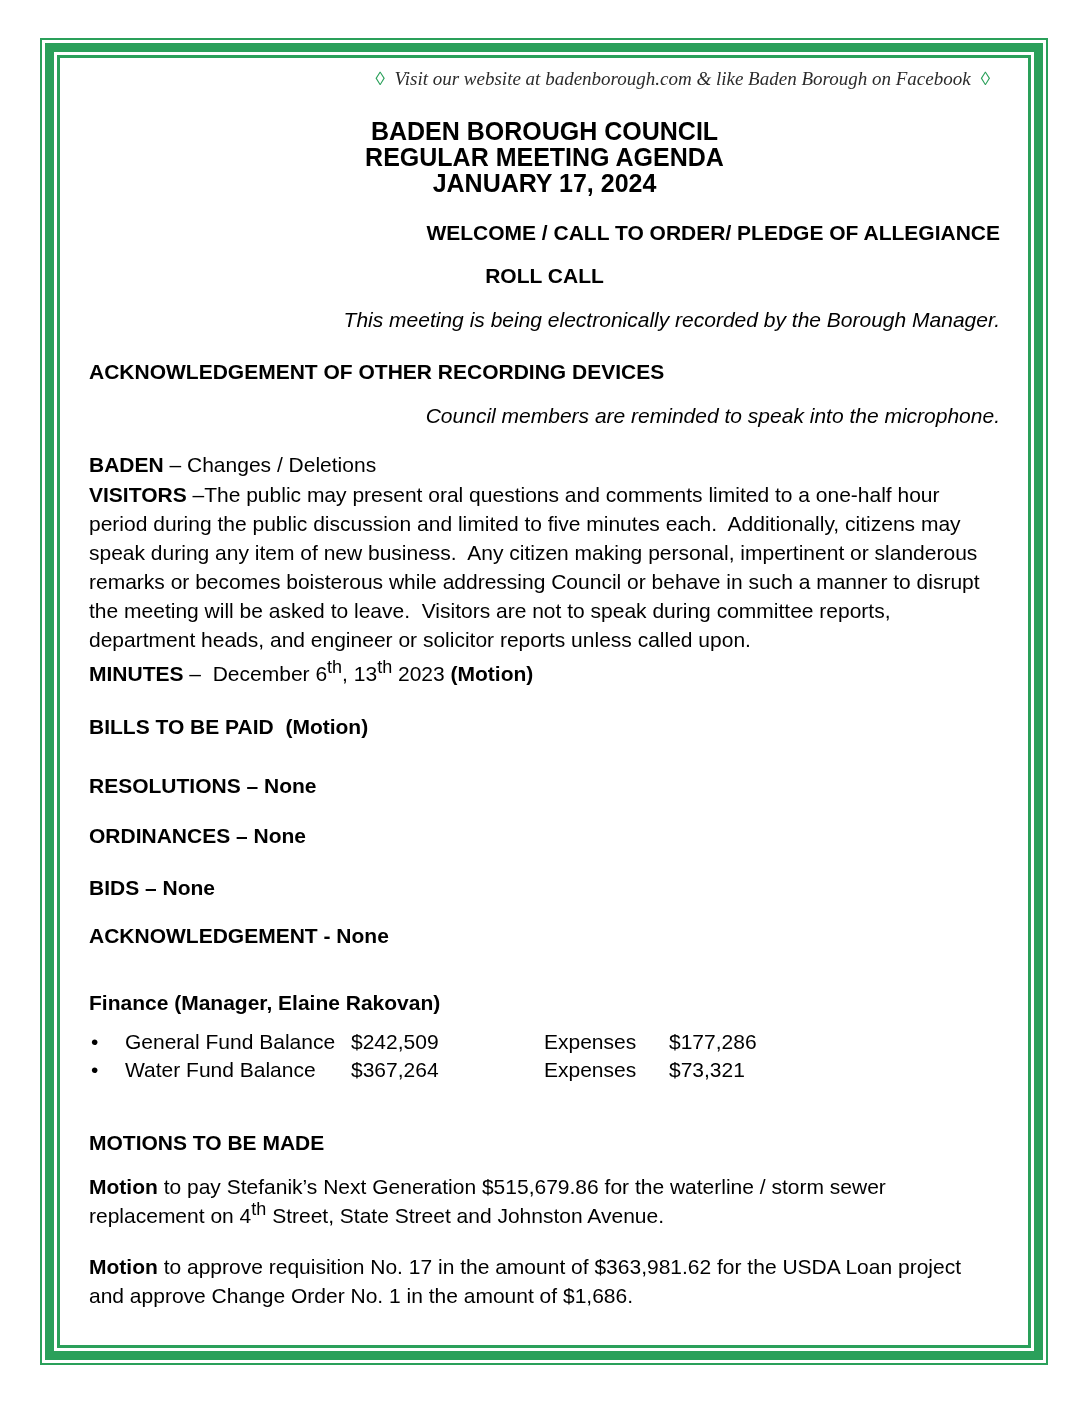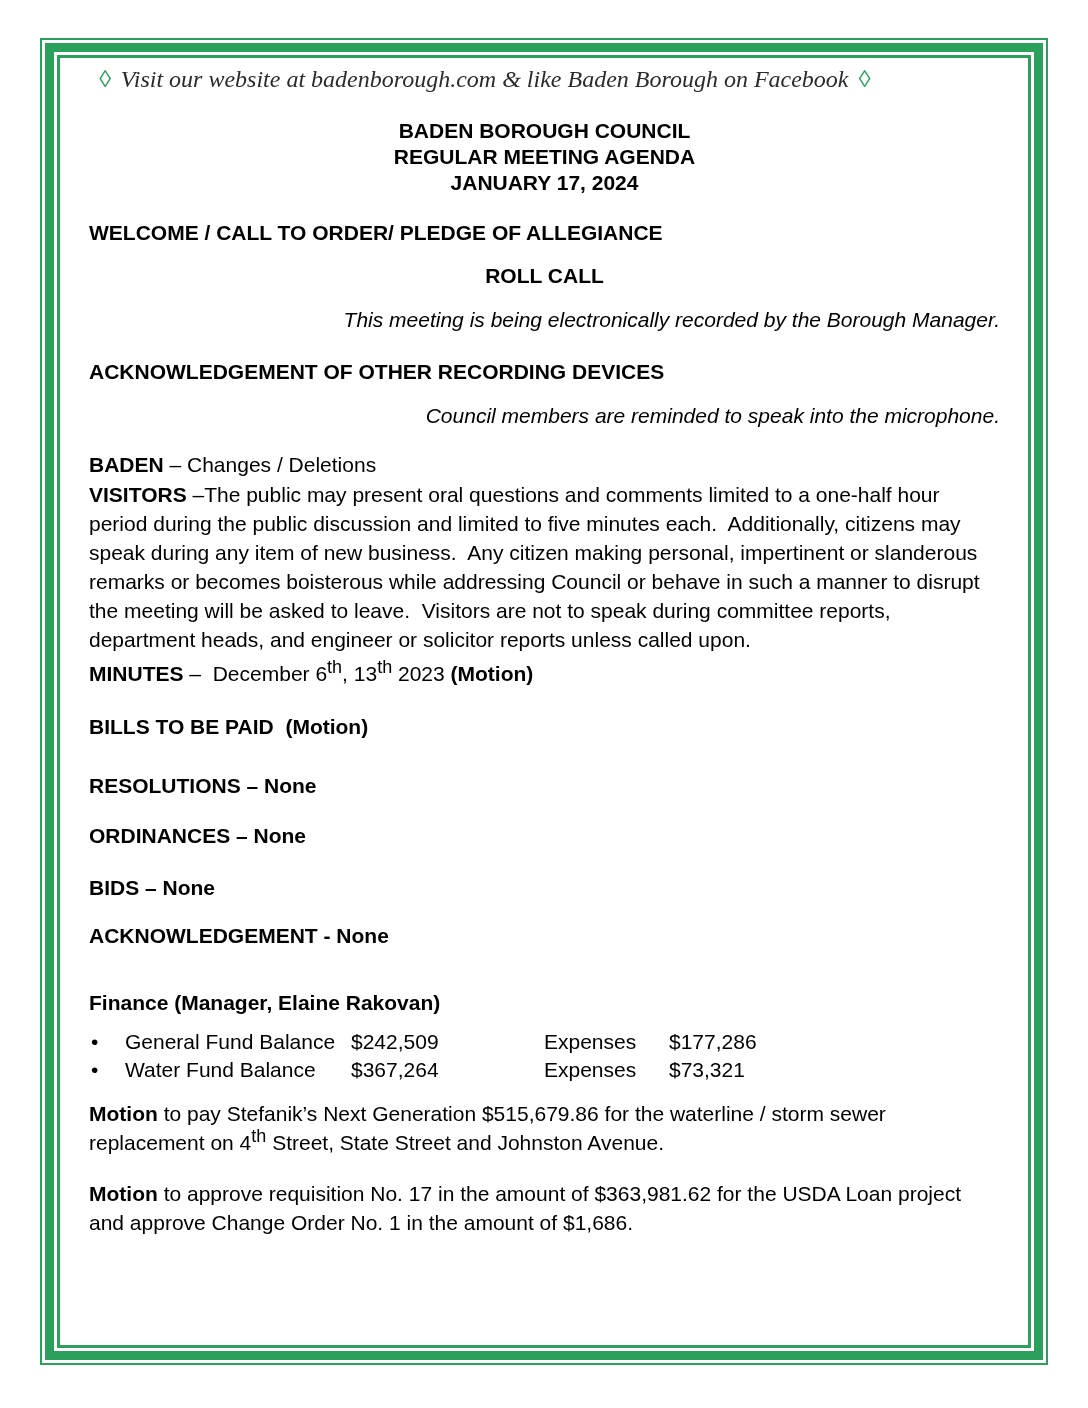--- a/index.html
+++ b/index.html
@@ -29,41 +29,41 @@
     border: 3px solid var(--border-green, #2aa05a);
   }
   .content {
     width: 100%; height: 100%;
     padding: 0 28px 0 29px;
     font-size: 21px;
     line-height: 28px;
   }
   .banner {
     margin-top: 4px;
-    text-align: left;
+    text-align: right;
     font-family: "Liberation Serif", serif;
     font-style: italic;
-    font-size: 24px;
+    font-size: 19px;
     line-height: 34px;
     color: var(--banner-text, #2b2b2b);
   }
   .banner .diamond {
     color: var(--border-green, #2aa05a);
     font-weight: bold;
     margin: 0 10px;
   }
   .title-block { margin-top: 22px; text-align: center; }
-  .title-line { font-weight: bold; font-size: 21px; line-height: 26px; }
+  .title-line { font-weight: bold; font-size: 25px; line-height: 26px; }
   p { margin: 0; white-space: pre-wrap; }
   .h { font-weight: bold; }
   .notice { font-style: italic; text-align: right; }
   .para { line-height: 29px; }
   b { font-weight: bold; }
   sup { font-size: 18px; line-height: 0; position: relative; top: -0.42em; vertical-align: baseline; }
-  .s-welcome { margin-top: 23px; }
+  .s-welcome { margin-top: 23px; text-align: right; }
   .s-roll { margin-top: 15px; text-align: center; }
   .s-recorded { margin-top: 15px; }
   .s-ack { margin-top: 24px; }
   .s-mic { margin-top: 15px; }
   .s-agenda { margin-top: 21px; }
   .s-visitors { margin-top: 1px; }
   .s-minutes { margin-top: 6px; }
   .s-bills { margin-top: 25px; }
   .s-resolutions { margin-top: 31px; }
   .s-ordinances { margin-top: 22px; }
@@ -135,20 +135,21 @@
           </div>
           <div class="finance-row">
             <span class="bullet">•</span>
             <span>Water Fund Balance</span>
             <span>$367,264</span>
             <span>Expenses</span>
             <span>$73,321</span>
           </div>
         </div>
 
+        <p class="h s-motions">MOTIONS TO BE MADE</p>
 
         <p class="para s-motion1"><b>Motion</b><span> to pay Stefanik’s Next Generation $515,679.86 for the waterline / storm sewer replacement on 4</span><sup>th</sup><span> Street, State Street and Johnston Avenue.</span></p>
 
         <p class="para s-motion2"><b>Motion</b><span> to approve requisition No. 17 in the amount of $363,981.62 for the USDA Loan project and approve Change Order No. 1 in the amount of $1,686.</span></p>
 
       </div>
     </div>
   </div>
 </div>
 

